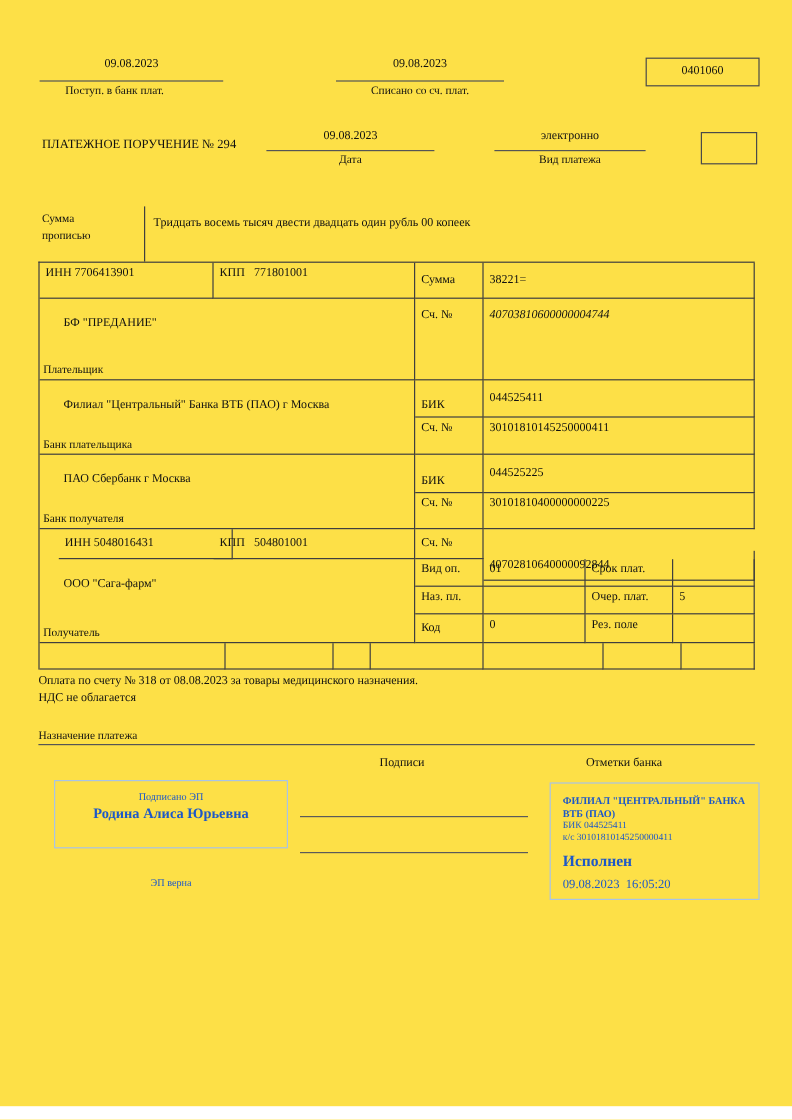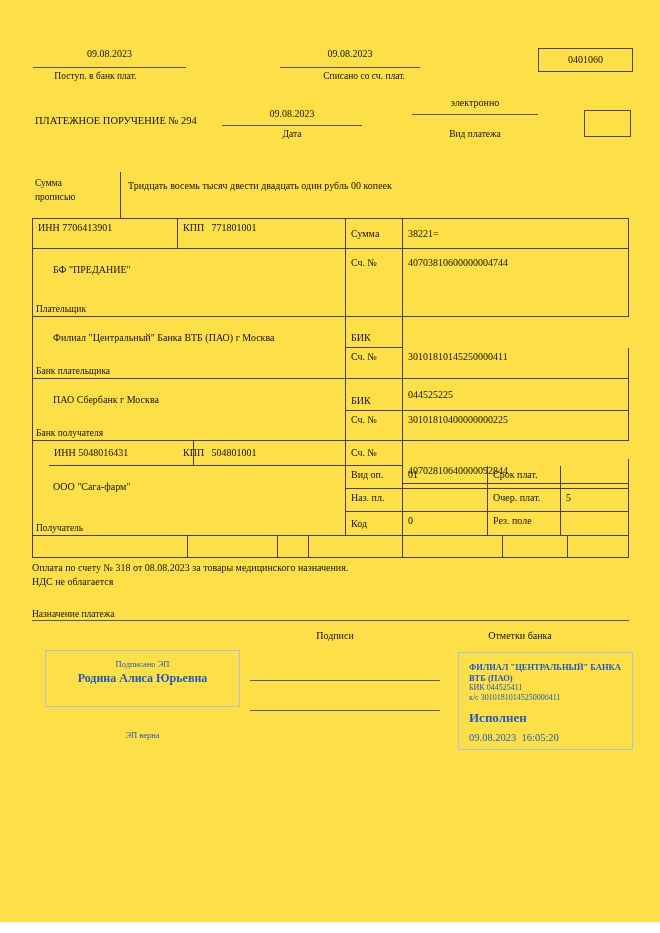--- a/index.html
+++ b/index.html
@@ -35,30 +35,30 @@
 </style>
 </head>
 <body>
 
 <div id="page">
 
   <div class="abs uline t10 ctr" style="left:33px;top:48px;width:153px;height:20px;">09.08.2023</div>
   <div class="abs t95 ctr" style="left:19px;top:71px;width:153px;">Поступ. в банк плат.</div>
 
   <div class="abs uline t10 ctr" style="left:280px;top:48px;width:140px;height:20px;">09.08.2023</div>
-  <div class="abs t95 ctr" style="left:265px;top:71px;width:140px;text-align:right;">Списано со сч. плат.</div>
+  <div class="abs t95 ctr" style="left:280px;top:71px;width:140px;">Списано со сч. плат.</div>
 
   <div class="abs box t10 ctr" style="left:538px;top:48px;width:95px;height:24px;line-height:22px;">0401060</div>
 
   <div class="abs" style="left:35px;top:115px;font-size:10.5px;">ПЛАТЕЖНОЕ ПОРУЧЕНИЕ № 294</div>
 
   <div class="abs uline t10 ctr" style="left:222px;top:108px;width:140px;height:18px;">09.08.2023</div>
   <div class="abs t95 ctr" style="left:222px;top:129px;width:140px;">Дата</div>
 
-  <div class="abs uline t10 ctr" style="left:412px;top:97px;width:126px;height:18px;">электронно</div>
+  <div class="abs uline t10 ctr" style="left:412px;top:108px;width:126px;height:18px;">электронно</div>
   <div class="abs t95 ctr" style="left:412px;top:129px;width:126px;">Вид платежа</div>
 
   <div class="abs box" style="left:584px;top:110px;width:47px;height:27px;"></div>
 
   <div class="abs t95" style="left:35px;top:178px;">Сумма</div>
   <div class="abs t95" style="left:35px;top:192px;">прописью</div>
   <div class="abs" style="left:120px;top:172px;height:46px;border-left:1px solid var(--border-color);"></div>
   <div class="abs t10" style="left:128px;top:180px;width:500px;">Тридцать восемь тысяч двести двадцать один рубль 00 копеек</div>
 
   <div id="ptable" class="abs" style="left:32px;top:218px;width:597px;height:340px;">
@@ -66,27 +66,28 @@
     <div class="cell" style="left:0;top:0;width:145px;height:30px;">ИНН 7706413901</div>
     <div class="cell" style="left:145px;top:0;width:168px;height:30px;">КПП   771801001</div>
     <div class="cell vc" style="left:313px;top:0;width:57px;height:30px;">Сумма</div>
     <div class="cell vc" style="left:370px;top:0;width:226px;height:30px;">38221=</div>
 
     <div class="cell" style="left:0;top:30px;width:313px;height:68px;">
       <span>БФ "ПРЕДАНИЕ"</span>
       <span class="corner-label">Плательщик</span>
     </div>
     <div class="cell padtop" style="left:313px;top:30px;width:57px;height:68px;">Сч. №</div>
-    <div class="cell padtop" style="left:370px;top:30px;width:226px;height:68px;">40703810600000004744</div>
+    <div class="cell padtop" style="left:370px;top:30px;width:226px;height:68px;font-style:italic;">40703810600000004744</div>
 
     <div class="cell" style="left:0;top:98px;width:313px;height:62px;">
       <span>Филиал "Центральный" Банка ВТБ (ПАО) г Москва</span>
       <span class="corner-label">Банк плательщика</span>
     </div>
     <div class="cell bl" style="left:313px;top:98px;width:57px;height:31px;">БИК</div>
+    <div class="cell vc" style="left:370px;top:98px;width:226px;height:31px;">044525411</div>
     <div class="cell" style="left:313px;top:129px;width:57px;height:31px;">Сч. №</div>
     <div class="cell" style="left:370px;top:129px;width:226px;height:31px;">30101810145250000411</div>
 
     <div class="cell" style="left:0;top:160px;width:313px;height:62px;">
       <span>ПАО Сбербанк г Москва</span>
       <span class="corner-label">Банк получателя</span>
     </div>
     <div class="cell bl" style="left:313px;top:160px;width:57px;height:32px;">БИК</div>
     <div class="cell vc" style="left:370px;top:160px;width:226px;height:32px;">044525225</div>
     <div class="cell" style="left:313px;top:192px;width:57px;height:30px;">Сч. №</div>

